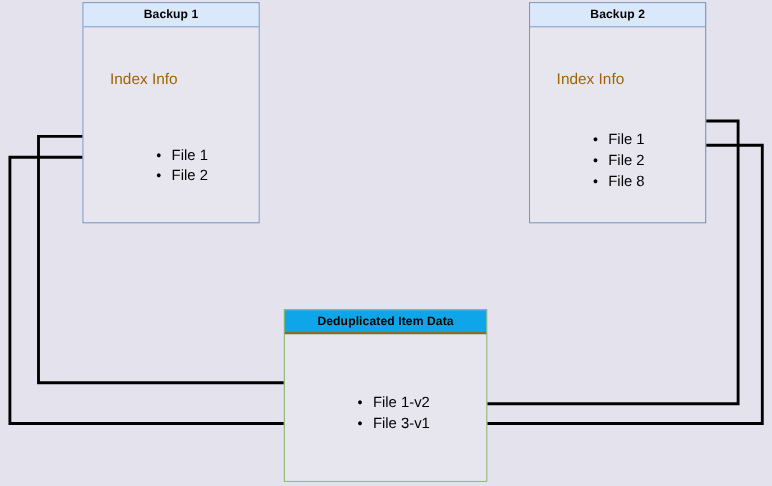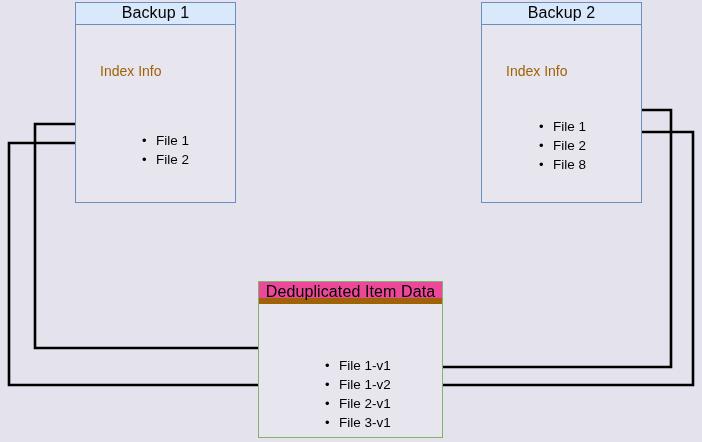--- a/index.html
+++ b/index.html
@@ -30,22 +30,22 @@
   .node {
     position: absolute;
     box-sizing: border-box;
     background: #e7e6ef;
   }
   .node-header {
     box-sizing: border-box;
     height: 22px;
     line-height: 20px;
     text-align: center;
-    font-weight: normal;
-    font-size: 16px;
+    font-weight: bold;
+    font-size: 11px;
     color: #000000;
     letter-spacing: 0.1px;
   }
   .node-body {
     position: relative;
     box-sizing: border-box;
     height: calc(100% - 22px);
     border-top: none;
   }
   
@@ -57,22 +57,22 @@
     border-bottom: 1px solid #6c8ebf;
   }
   .node-blue .node-body {
     background: #e7e6ef;
   }
   
   .node-green {
     border: 1px solid #82b366;
   }
   .node-green .node-header {
-    background: #ec4899;
-    border-bottom: 6px solid #a16207;
+    background: #0ea5e9;
+    border-bottom: 2px solid #a16207;
   }
   .node-green .node-body {
     background: #e7e6ef;
   }
   .index-label {
     position: absolute;
     font-size: 14px;
     color: #a16207;
     white-space: nowrap;
   }
@@ -146,21 +146,19 @@
         <li>File 2</li>
         <li>File 8</li>
       </ul>
     </div>
   </div>
 
   <div class="node node-green" style="left:258px; top:281px; width:185px; height:157px;">
     <div class="node-header">Deduplicated Item Data</div>
     <div class="node-body">
       <ul class="file-list" style="left:48px; top:36px;">
-        <li>File 1-v1</li>
         <li>File 1-v2</li>
-        <li>File 2-v1</li>
         <li>File 3-v1</li>
       </ul>
     </div>
   </div>
 
 </div>
 
 </body></html>

